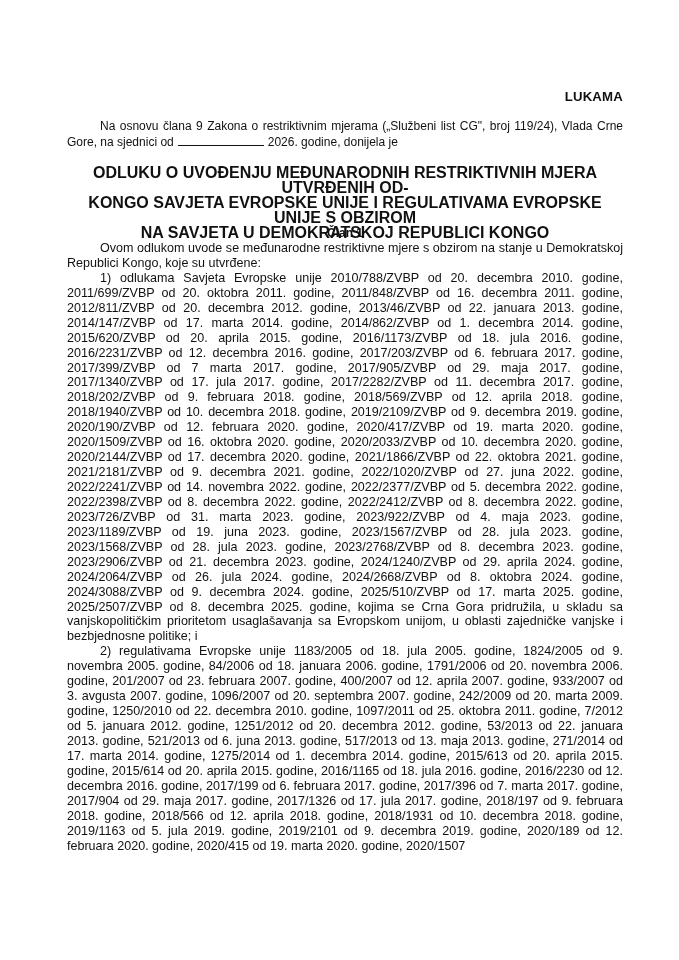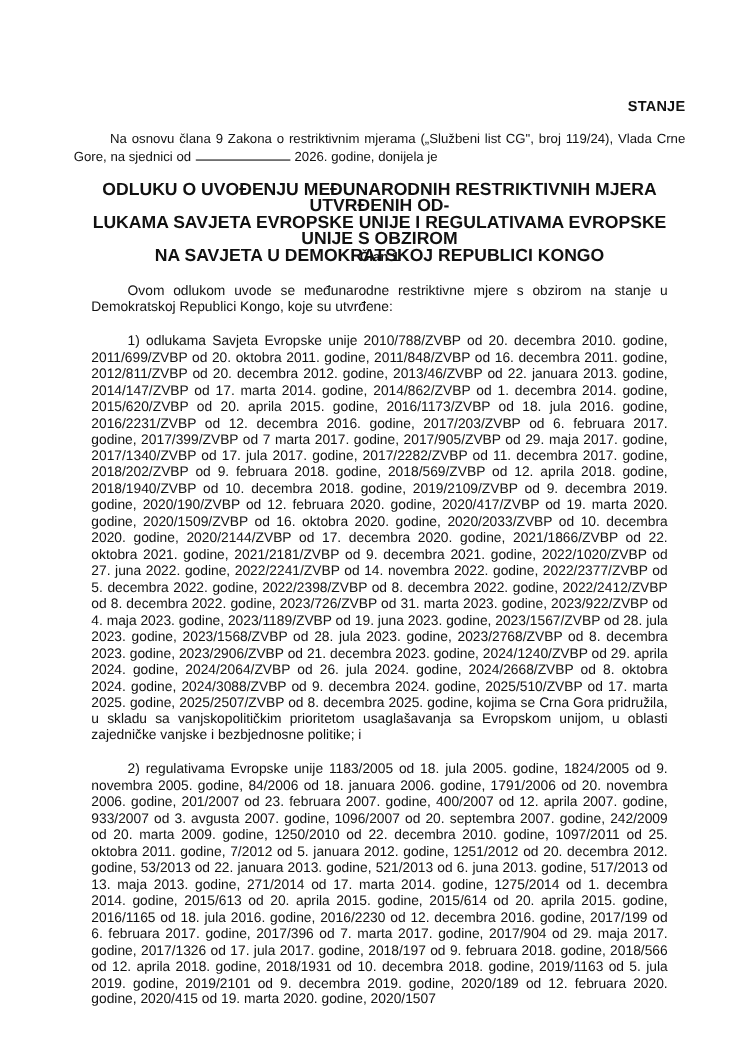--- a/index.html
+++ b/index.html
@@ -63,45 +63,45 @@
     }
     .body {
       position: absolute;
       top: 241px;
       left: 0;
       width: 556px;
       font-size: 12.55px;
       line-height: 14.93px;
     }
     .body p {
-      margin: 16px;
+      margin: 0;
       text-align: justify;
       text-indent: 33px;
     }
     .blank {
       display: inline-block;
       width: 86px;
       border-bottom: 1px solid #111;
       height: 11px;
       vertical-align: baseline;
       margin: 0 4px;
     }
   </style>
 </head>
 <body>
 
 <div class="page">
 
-  <div class="predlog">STANJE</div>
+  <div class="predlog">LUKAMA</div>
 
   <p class="intro"><span>Na osnovu člana 9 Zakona o restriktivnim mjerama („Službeni list CG", broj 119/24), Vlada Crne Gore, na sjednici od</span><span class="blank"></span><span>2026. godine, donijela je</span></p>
 
   <div class="title">
     <div>ODLUKU O UVOĐENJU MEĐUNARODNIH RESTRIKTIVNIH MJERA UTVRĐENIH OD-</div>
-    <div>LUKAMA SAVJETA EVROPSKE UNIJE I REGULATIVAMA EVROPSKE UNIJE S OBZIROM</div>
+    <div>KONGO SAVJETA EVROPSKE UNIJE I REGULATIVAMA EVROPSKE UNIJE S OBZIROM</div>
     <div>NA SAVJETA U DEMOKRATSKOJ REPUBLICI KONGO</div>
   </div>
 
   <div class="clan">Član 1</div>
 
   <div class="body">
     <p>Ovom odlukom uvode se međunarodne restriktivne mjere s obzirom na stanje u Demokratskoj Republici Kongo, koje su utvrđene:</p>
     <p>1) odlukama Savjeta Evropske unije 2010/788/ZVBP od 20. decembra 2010. godine, 2011/699/ZVBP od 20. oktobra 2011. godine, 2011/848/ZVBP od 16. decembra 2011. godine, 2012/811/ZVBP od 20. decembra 2012. godine, 2013/46/ZVBP od 22. januara 2013. godine, 2014/147/ZVBP od 17. marta 2014. godine, 2014/862/ZVBP od 1. decembra 2014. godine, 2015/620/ZVBP od 20. aprila 2015. godine, 2016/1173/ZVBP od 18. jula 2016. godine, 2016/2231/ZVBP od 12. decembra 2016. godine, 2017/203/ZVBP od 6. februara 2017. godine, 2017/399/ZVBP od 7 marta 2017. godine, 2017/905/ZVBP od 29. maja 2017. godine, 2017/1340/ZVBP od 17. jula 2017. godine, 2017/2282/ZVBP od 11. decembra 2017. godine, 2018/202/ZVBP od 9. februara 2018. godine, 2018/569/ZVBP od 12. aprila 2018. godine, 2018/1940/ZVBP od 10. decembra 2018. godine,  2019/2109/ZVBP od 9. decembra 2019. godine, 2020/190/ZVBP od 12. februara 2020. godine, 2020/417/ZVBP od 19. marta 2020. godine, 2020/1509/ZVBP od 16. oktobra 2020. godine,  2020/2033/ZVBP od 10. decembra 2020. godine, 2020/2144/ZVBP od 17. decembra 2020. godine, 2021/1866/ZVBP od 22. oktobra 2021. godine, 2021/2181/ZVBP od 9. decembra 2021. godine, 2022/1020/ZVBP od 27. juna 2022. godine, 2022/2241/ZVBP od 14. novembra 2022. godine,  2022/2377/ZVBP od 5. decembra 2022. godine,  2022/2398/ZVBP od 8. decembra 2022. godine, 2022/2412/ZVBP od 8. decembra 2022. godine, 2023/726/ZVBP od 31. marta 2023. godine, 2023/922/ZVBP od 4. maja 2023. godine, 2023/1189/ZVBP od 19. juna 2023. godine, 2023/1567/ZVBP od 28. jula 2023. godine, 2023/1568/ZVBP od 28. jula 2023. godine,  2023/2768/ZVBP od 8. decembra 2023. godine, 2023/2906/ZVBP od 21. decembra 2023. godine, 2024/1240/ZVBP od 29. aprila 2024. godine, 2024/2064/ZVBP od 26. jula 2024. godine, 2024/2668/ZVBP od 8. oktobra 2024. godine, 2024/3088/ZVBP od 9. decembra 2024. godine, 2025/510/ZVBP od 17. marta 2025. godine, 2025/2507/ZVBP od 8. decembra 2025. godine, kojima se Crna Gora pridružila, u skladu sa vanjskopolitičkim prioritetom usaglašavanja sa Evropskom unijom, u oblasti zajedničke vanjske i bezbjednosne politike; i</p>
     <p>2) regulativama Evropske unije 1183/2005 od 18. jula 2005. godine, 1824/2005 od 9. novembra 2005. godine, 84/2006 od 18. januara 2006. godine, 1791/2006 od 20. novembra 2006. godine, 201/2007 od 23. februara 2007. godine, 400/2007 od 12. aprila 2007. godine, 933/2007 od 3. avgusta 2007. godine, 1096/2007 od 20. septembra 2007. godine, 242/2009 od 20. marta 2009. godine, 1250/2010 od 22. decembra 2010. godine, 1097/2011 od 25. oktobra 2011. godine, 7/2012 od 5. januara 2012. godine, 1251/2012 od 20. decembra 2012. godine, 53/2013 od 22. januara 2013. godine, 521/2013 od 6. juna 2013. godine, 517/2013 od 13. maja 2013. godine, 271/2014 od 17. marta 2014. godine, 1275/2014 od 1. decembra 2014. godine, 2015/613 od 20. aprila 2015. godine, 2015/614 od 20. aprila 2015. godine, 2016/1165 od 18. jula 2016. godine, 2016/2230 od 12. decembra 2016. godine, 2017/199 od 6. februara 2017. godine, 2017/396 od 7. marta 2017. godine, 2017/904 od 29. maja 2017. godine, 2017/1326 od 17. jula 2017. godine, 2018/197 od 9. februara 2018. godine, 2018/566 od 12. aprila 2018. godine, 2018/1931 od 10. decembra 2018. godine, 2019/1163 od 5. jula 2019. godine, 2019/2101 od 9. decembra 2019. godine, 2020/189 od 12. februara 2020. godine, 2020/415 od 19. marta 2020. godine, 2020/1507</p>
   </div>

